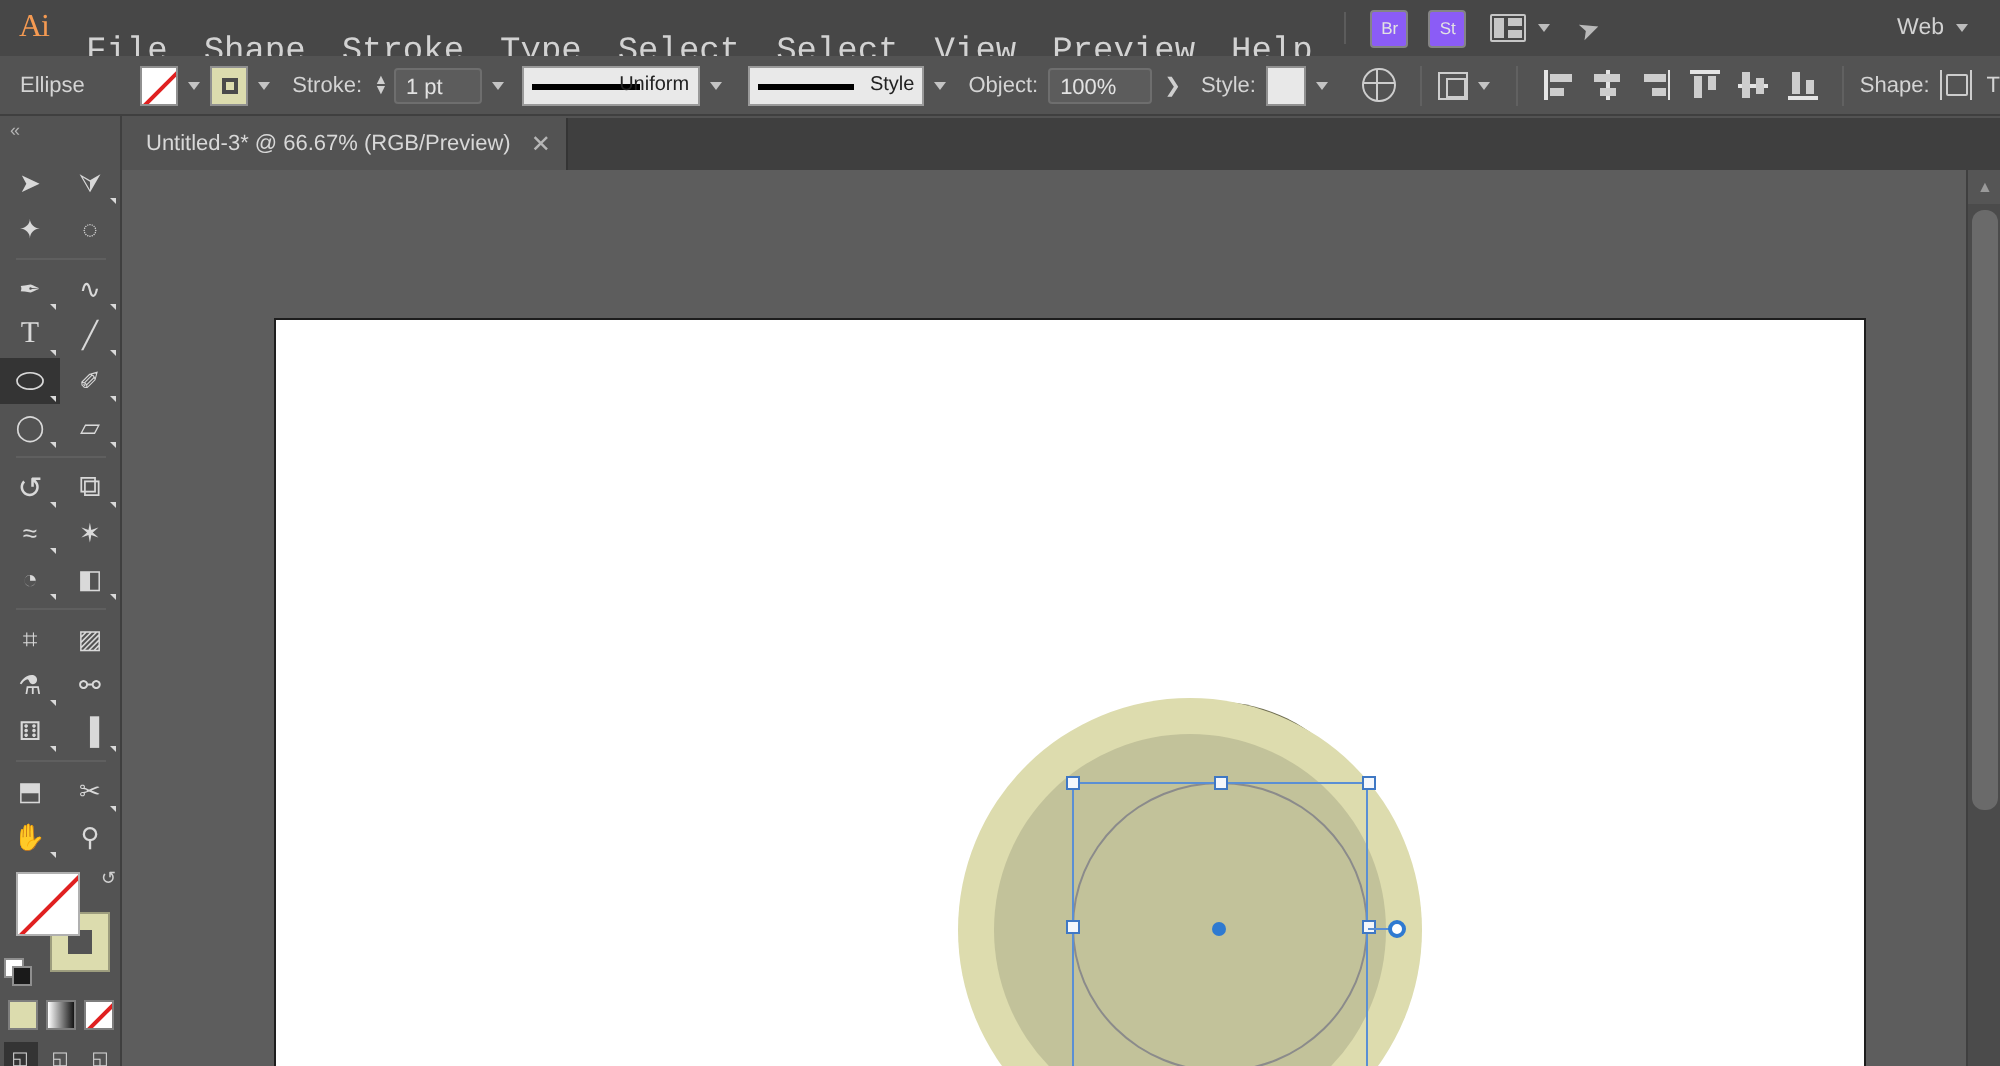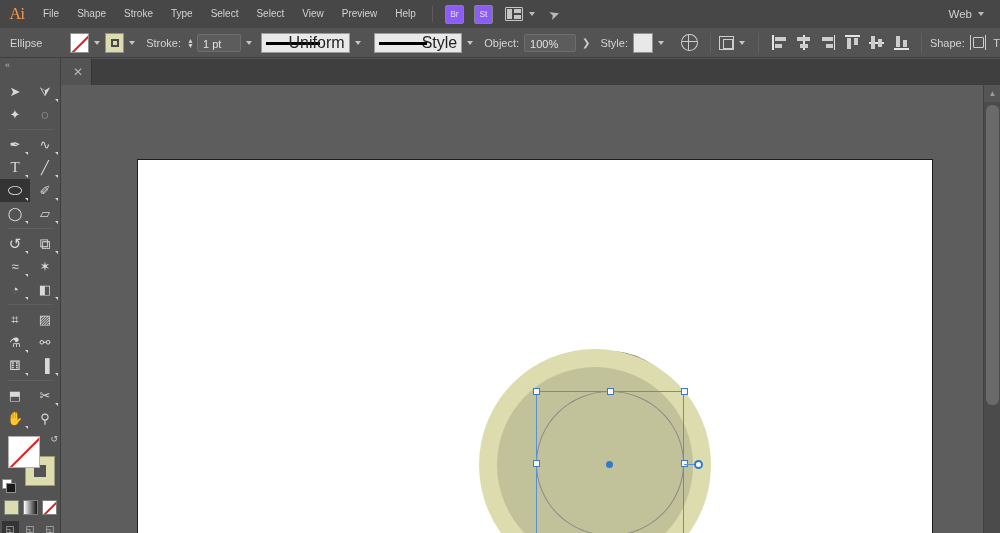--- a/index.html
+++ b/index.html
@@ -21,22 +21,22 @@
     display: flex; align-items: center;
   }
   .ai-logo {
     width: 34px; height: 28px;
     display: flex; align-items: center; justify-content: center;
     color: #f59a52; font-weight: normal; font-size: 16px;
     font-family: "Liberation Serif", serif;
     letter-spacing: -0.5px;
   }
   .menu-item {
-    padding: 0 9px; height: 28px; line-height: 28px;
-    font-size: 10px; color: #d2d2d2; cursor: default; white-space: nowrap;
+    padding: 13px 9px; height: 28px; line-height: 28px;
+    font-size: 17px; color: #d2d2d2; cursor: default; white-space: nowrap; font-family: Liberation Mono, monospace;
   }
   .mb-sep { width: 1px; height: 16px; background: #5c5c5c; margin: 0 7px; }
   .sqbtn {
     width: 19px; height: 19px; margin: 0 5px;
     background: #8b5cf6; border: 1px solid #848484; border-radius: 2px;
     display: flex; align-items: center; justify-content: center;
     font-size: 8.5px; color: #e3e3e3; cursor: default;
   }
   .arrange-icon {
     width: 18px; height: 14px; margin-left: 7px; position: relative;
@@ -101,21 +101,21 @@
   .numfield {
     min-width: 44px; height: 18px; line-height: 18px;
     background: #5c5c5c; border: 1px solid #6e6e6e; border-radius: 2px;
     padding: 0 5px; font-size: 11px; color: #e2e2e2;
   }
   .profile-box {
     width: 92px; height: 20px; background: #e9e9e9; border: 1px solid #9a9a9a;
     display: flex; align-items: center; justify-content: flex-end;
     padding-right: 4px; position: relative;
   }
-  .profile-box span { font-size: 16px; color: #222; z-index: 2; }
+  .profile-box span { font-size: 10px; color: #222; z-index: 2; }
   .profile-box::before {
     content: ""; position: absolute; left: 4px; top: 8px;
     width: 54px; height: 3px; background: #000;
   }
   .brush-box::before { width: 48px; }
   .opacity-arrow { font-size: 10px; color: #cfcfcf; margin-left: 6px; }
   .align-ico {
     width: 17px; height: 17px; margin: 0 4px; position: relative; cursor: default;
   }
   .align-ico .bar { position: absolute; background: #cdcdcd; }
@@ -408,20 +408,21 @@
     </div>
 
     <div class="cb-sep"></div>
     <div class="cb-label">Shape:</div>
     <div class="shape-ico"></div>
     <div class="cb-label" style="margin-left:2px">T</div>
   </div>
 
   <div class="tabbar">
     <div class="doc-tab">
+      <span class="t">Untitled-3* @ 66.67% (RGB/Preview)</span>
       <span class="tab-close">✕</span>
     </div>
   </div>
 
   <div class="toolbar">
     <div class="tb-grip">«</div>
     <div class="tb-drag"></div>
 
     <div class="tgrid">
       <div class="tcell">

